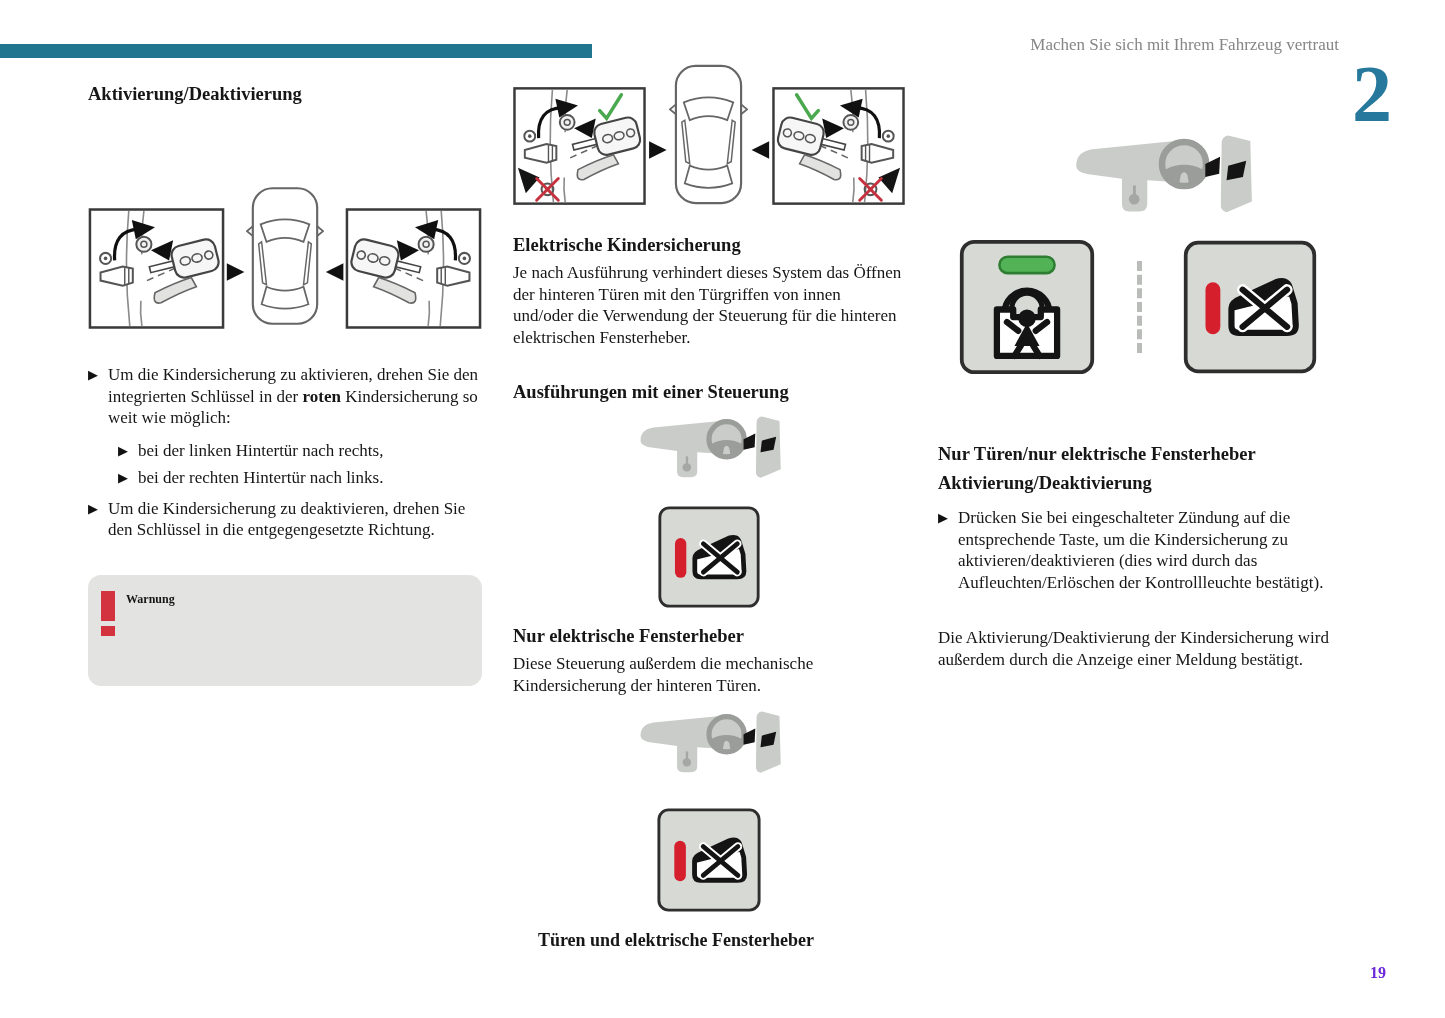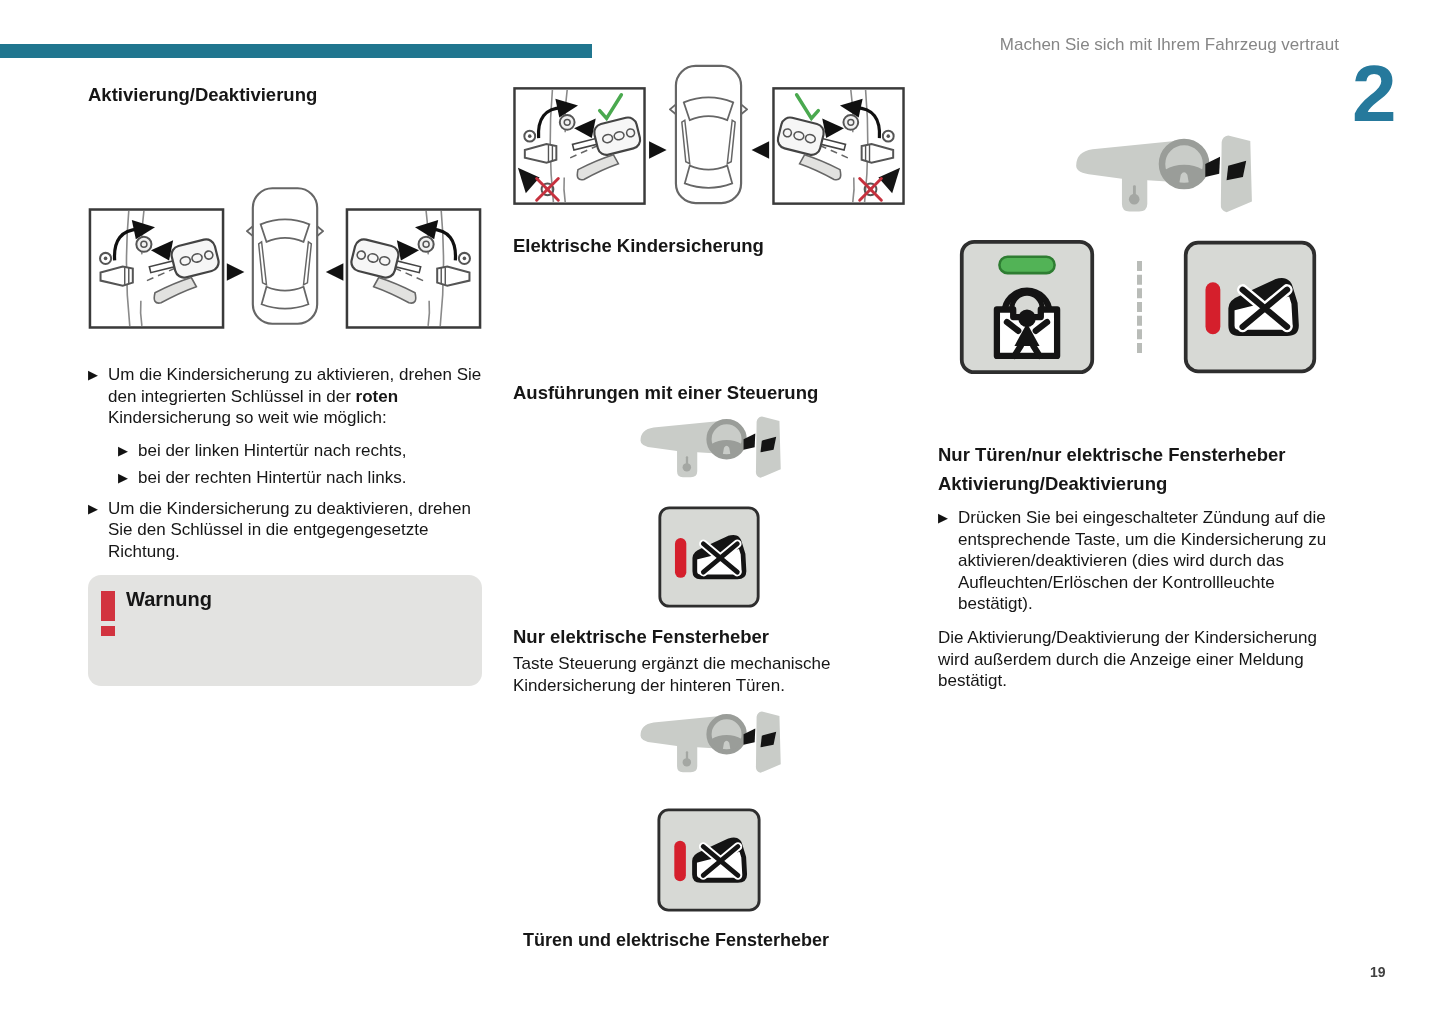--- a/index.html
+++ b/index.html
@@ -1,47 +1,47 @@
 <!DOCTYPE html>
 <html><head>
 <meta charset="utf-8">
 <style>
   html,body { margin:0; padding:0; background:#ffffff; }
   .page {
     position:relative; width:1445px; height:1018px; overflow:hidden;
     background:#ffffff; color:#161616;
-    font-family:Liberation Sans, sans-serif;
+    font-family:Liberation Serif, serif;
   }
   .abs { position:absolute; }
 
   
   .teal-bar { left:0; top:44px; width:592px; height:14px; background:#20768f; }
   .hdr-text { top:35px; right:106px; font-size:17px; color:#868686; white-space:nowrap; }
   .chapter-num { left:1352px; top:54px; font-size:80px; font-weight:bold; color:#26799c; line-height:1; }
-  .page-num { left:1370px; top:964px; font-size:14px; font-weight:bold; color:#404040; }
+  .page-num { left:1370px; top:964px; font-size:16px; font-weight:bold; color:#6d28d9; }
 
   
   .head { font-size:18.5px; font-weight:bold; line-height:1.15; }
   .body-txt { font-size:17px; line-height:21.5px; }
   .bullet { display:flex; margin-bottom:8px; }
   .bm { flex:0 0 20px; font-size:13px; line-height:21.5px; color:#111; }
   .bt { flex:1; font-size:17px; line-height:21.5px; }
   .b { font-weight:bold; }
   .subs { padding-left:30px; margin:11px 0 9px 0; }
   .subs .bullet { margin-bottom:6px; }
 
   
   .warning {
     left:88px; top:575px; width:394px; height:111px; box-sizing:border-box;
     background:#e3e3e1; border-radius:13px; padding:13px 16px 12px 13px;
   }
   .warn-icon { float:left; width:14px; margin:3px 11px 2px 0; }
   .warn-icon .bar { width:14px; height:30px; background:#d2333f; }
   .warn-icon .dot { width:14px; height:10px; margin-top:5px; background:#d2333f; }
-  .warn-title { font-size:20px; font-weight:bold; line-height:22px; }
+  .warn-title { font-size:12px; font-weight:bold; line-height:22px; }
   .warn-text { font-size:17px; line-height:21.5px; }
 
   
   .diag-row { display:flex; align-items:flex-end; justify-content:space-between; }
   .tri { font-size:23px; line-height:1; color:#111; align-self:center; margin-top:28px; }
   .center-row { display:flex; justify-content:center; }
   .btn-row { left:938px; top:237px; width:392px; display:flex; align-items:center; }
   .dash-divider { flex:1; display:flex; justify-content:center; }
   .dash-divider i { display:block; width:0; height:92px; border-left:5px dashed #b9bcb8; }
 
@@ -201,37 +201,38 @@
     <svg viewBox="0 0 80 145" width="79" height="149">
         <use href="#g-car"></use>
       </svg>
     <span class="tri">◀</span>
     <svg viewBox="0 0 135 120" width="133" height="126">
         <use href="#g-keybox-marked" transform="translate(135 0) scale(-1 1)"></use>
       </svg>
   </div>
 
   <div class="abs head" style="left:513px; top:235px;">Elektrische Kindersicherung</div>
+  <div class="abs body-txt" style="left:513px; top:262px; width:392px;">Je nach Ausführung verhindert dieses System das Öffnen der hinteren Türen mit den Türgriffen von innen und/oder die Verwendung der Steuerung für die hinteren elektrischen Fensterheber.</div>
 
   <div class="abs head" style="left:513px; top:382px;">Ausführungen mit einer Steuerung</div>
 
   <div class="abs center-row" style="left:513px; top:413px; width:392px;">
     <svg viewBox="0 0 230 102" width="150" height="67">
         <use href="#g-dash"></use>
       </svg>
   </div>
 
   <div class="abs center-row" style="left:513px; top:505px; width:392px;">
     <svg viewBox="0 0 110 110" width="104" height="104">
         <use href="#g-winbtn"></use>
       </svg>
   </div>
 
   <div class="abs head" style="left:513px; top:626px;">Nur elektrische Fensterheber</div>
-  <div class="abs body-txt" style="left:513px; top:653px; width:392px;">Taste Steuerung ergänzt die mechanische Kindersicherung der hinteren Türen.</div>
+  <div class="abs body-txt" style="left:513px; top:653px; width:392px;">Diese Steuerung außerdem die mechanische Kindersicherung der hinteren Türen.</div>
 
   <div class="abs center-row" style="left:513px; top:708px; width:392px;">
     <svg viewBox="0 0 230 102" width="150" height="67">
         <use href="#g-dash"></use>
       </svg>
   </div>
 
   <div class="abs center-row" style="left:513px; top:807px; width:392px;">
     <svg viewBox="0 0 110 110" width="106" height="106">
         <use href="#g-winbtn"></use>

